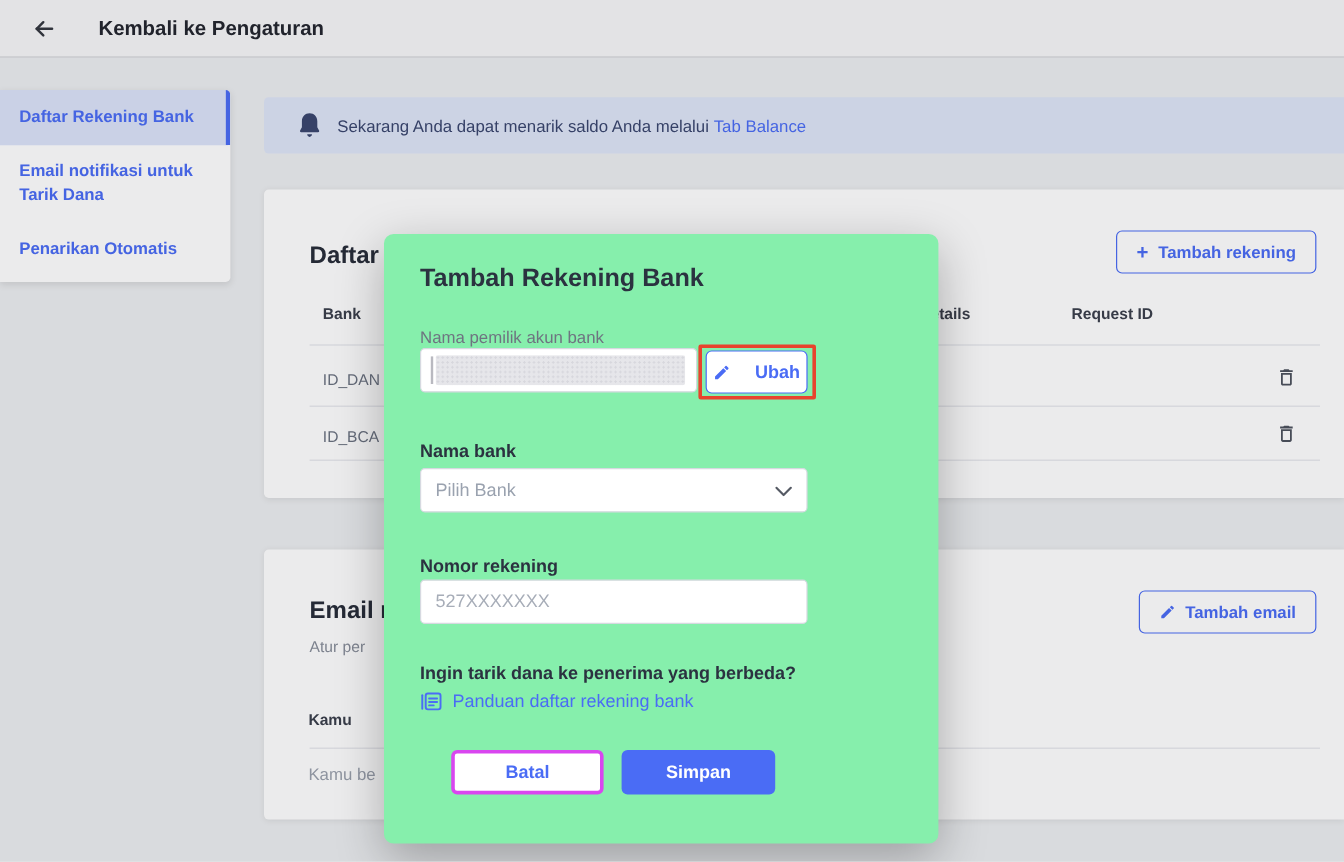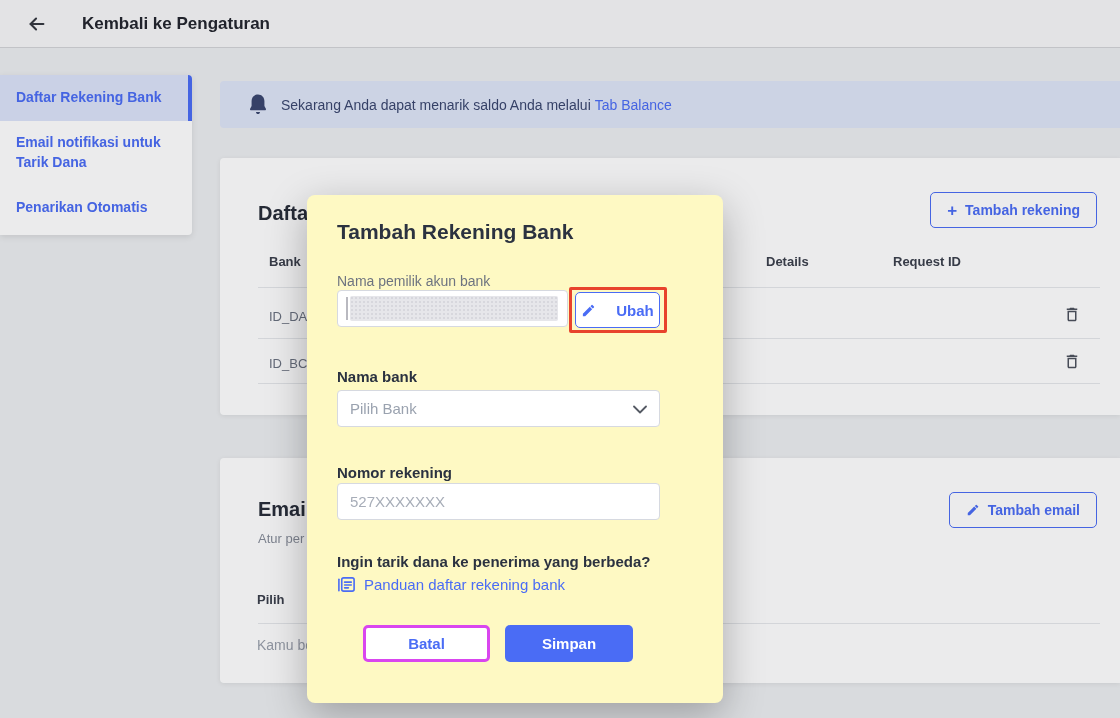--- a/index.html
+++ b/index.html
@@ -70,22 +70,22 @@
   .pill{position:absolute;font-size:12px;color:#454b57;background:#d5d9e1;
     border-radius:13px;padding:6px 12px;line-height:1;white-space:nowrap;}
   .trash-btn{position:absolute;width:22px;height:22px;border:none;background:transparent;
     color:#4c515c;cursor:pointer;display:flex;align-items:center;justify-content:center;}
   .subtitle{position:absolute;left:38px;font-size:13px;color:#878d99;white-space:nowrap;}
   .empty-text{position:absolute;left:37px;font-size:14px;color:#9aa0ac;white-space:nowrap;}
   
   .overlay{position:absolute;inset:0;background:rgba(25,28,36,.085);z-index:50;}
   
   .modal{
-    position:absolute;left:307px;top:195px;width:416px;height:508px;
-    background:#fef9c3;border-radius:8px;box-shadow:0 12px 40px rgba(0,0,0,.28);z-index:100;
+    position:absolute;left:320px;top:195px;width:462px;height:508px;
+    background:#86efac;border-radius:8px;box-shadow:0 12px 40px rgba(0,0,0,.28);z-index:100;
   }
   .m-title{position:absolute;left:30px;top:25px;font-size:21px;font-weight:700;color:#2b3240;}
   .m-label{position:absolute;left:30px;font-size:14px;color:#6e7480;}
   .m-label-strong{position:absolute;left:30px;font-size:15px;font-weight:700;color:#2b3240;}
   .input-box{position:absolute;left:30px;background:#fff;border:1px solid var(--border);
     border-radius:4px;height:37px;}
   .owner-box{top:95px;width:231px;}
   .redacted{position:absolute;left:12px;top:5px;width:208px;height:25px;border-radius:2px;
     background-color:#e6e6ea;
     background-image:radial-gradient(#d7d7dd 1px, transparent 1px);background-size:4px 4px;}
@@ -191,21 +191,21 @@
   <h2 style="top:40px">Email notifikasi untuk Tarik Dana</h2>
   <span class="subtitle" style="top:73px">Atur per</span>
   <button class="outline-btn" style="top:34px">
     <span style="display:flex">
       <svg width="14" height="14" viewBox="0 0 24 24" fill="currentColor">
           <path d="M3 17.25V21h3.75L17.81 9.94l-3.75-3.75L3 17.25zM20.71 7.04a1 1 0 0 0 0-1.41l-2.34-2.34a1 1 0 0 0-1.41 0l-1.83 1.83 3.75 3.75 1.83-1.83z"></path>
         </svg>
     </span>
     <span>Tambah email</span>
   </button>
-  <span class="th" style="left:37px;top:134px">Pilih</span>
+  <span class="th" style="left:37px;top:134px">Kamu</span>
   <div class="divider" style="top:165px"></div>
   <span class="empty-text" style="top:179px">Kamu be</span>
 </section>
 
 <div class="overlay"></div>
 
 <div class="modal">
   <div class="m-title">Tambah Rekening Bank</div>
 
   <div class="m-label" style="top:78px">Nama pemilik akun bank</div>

